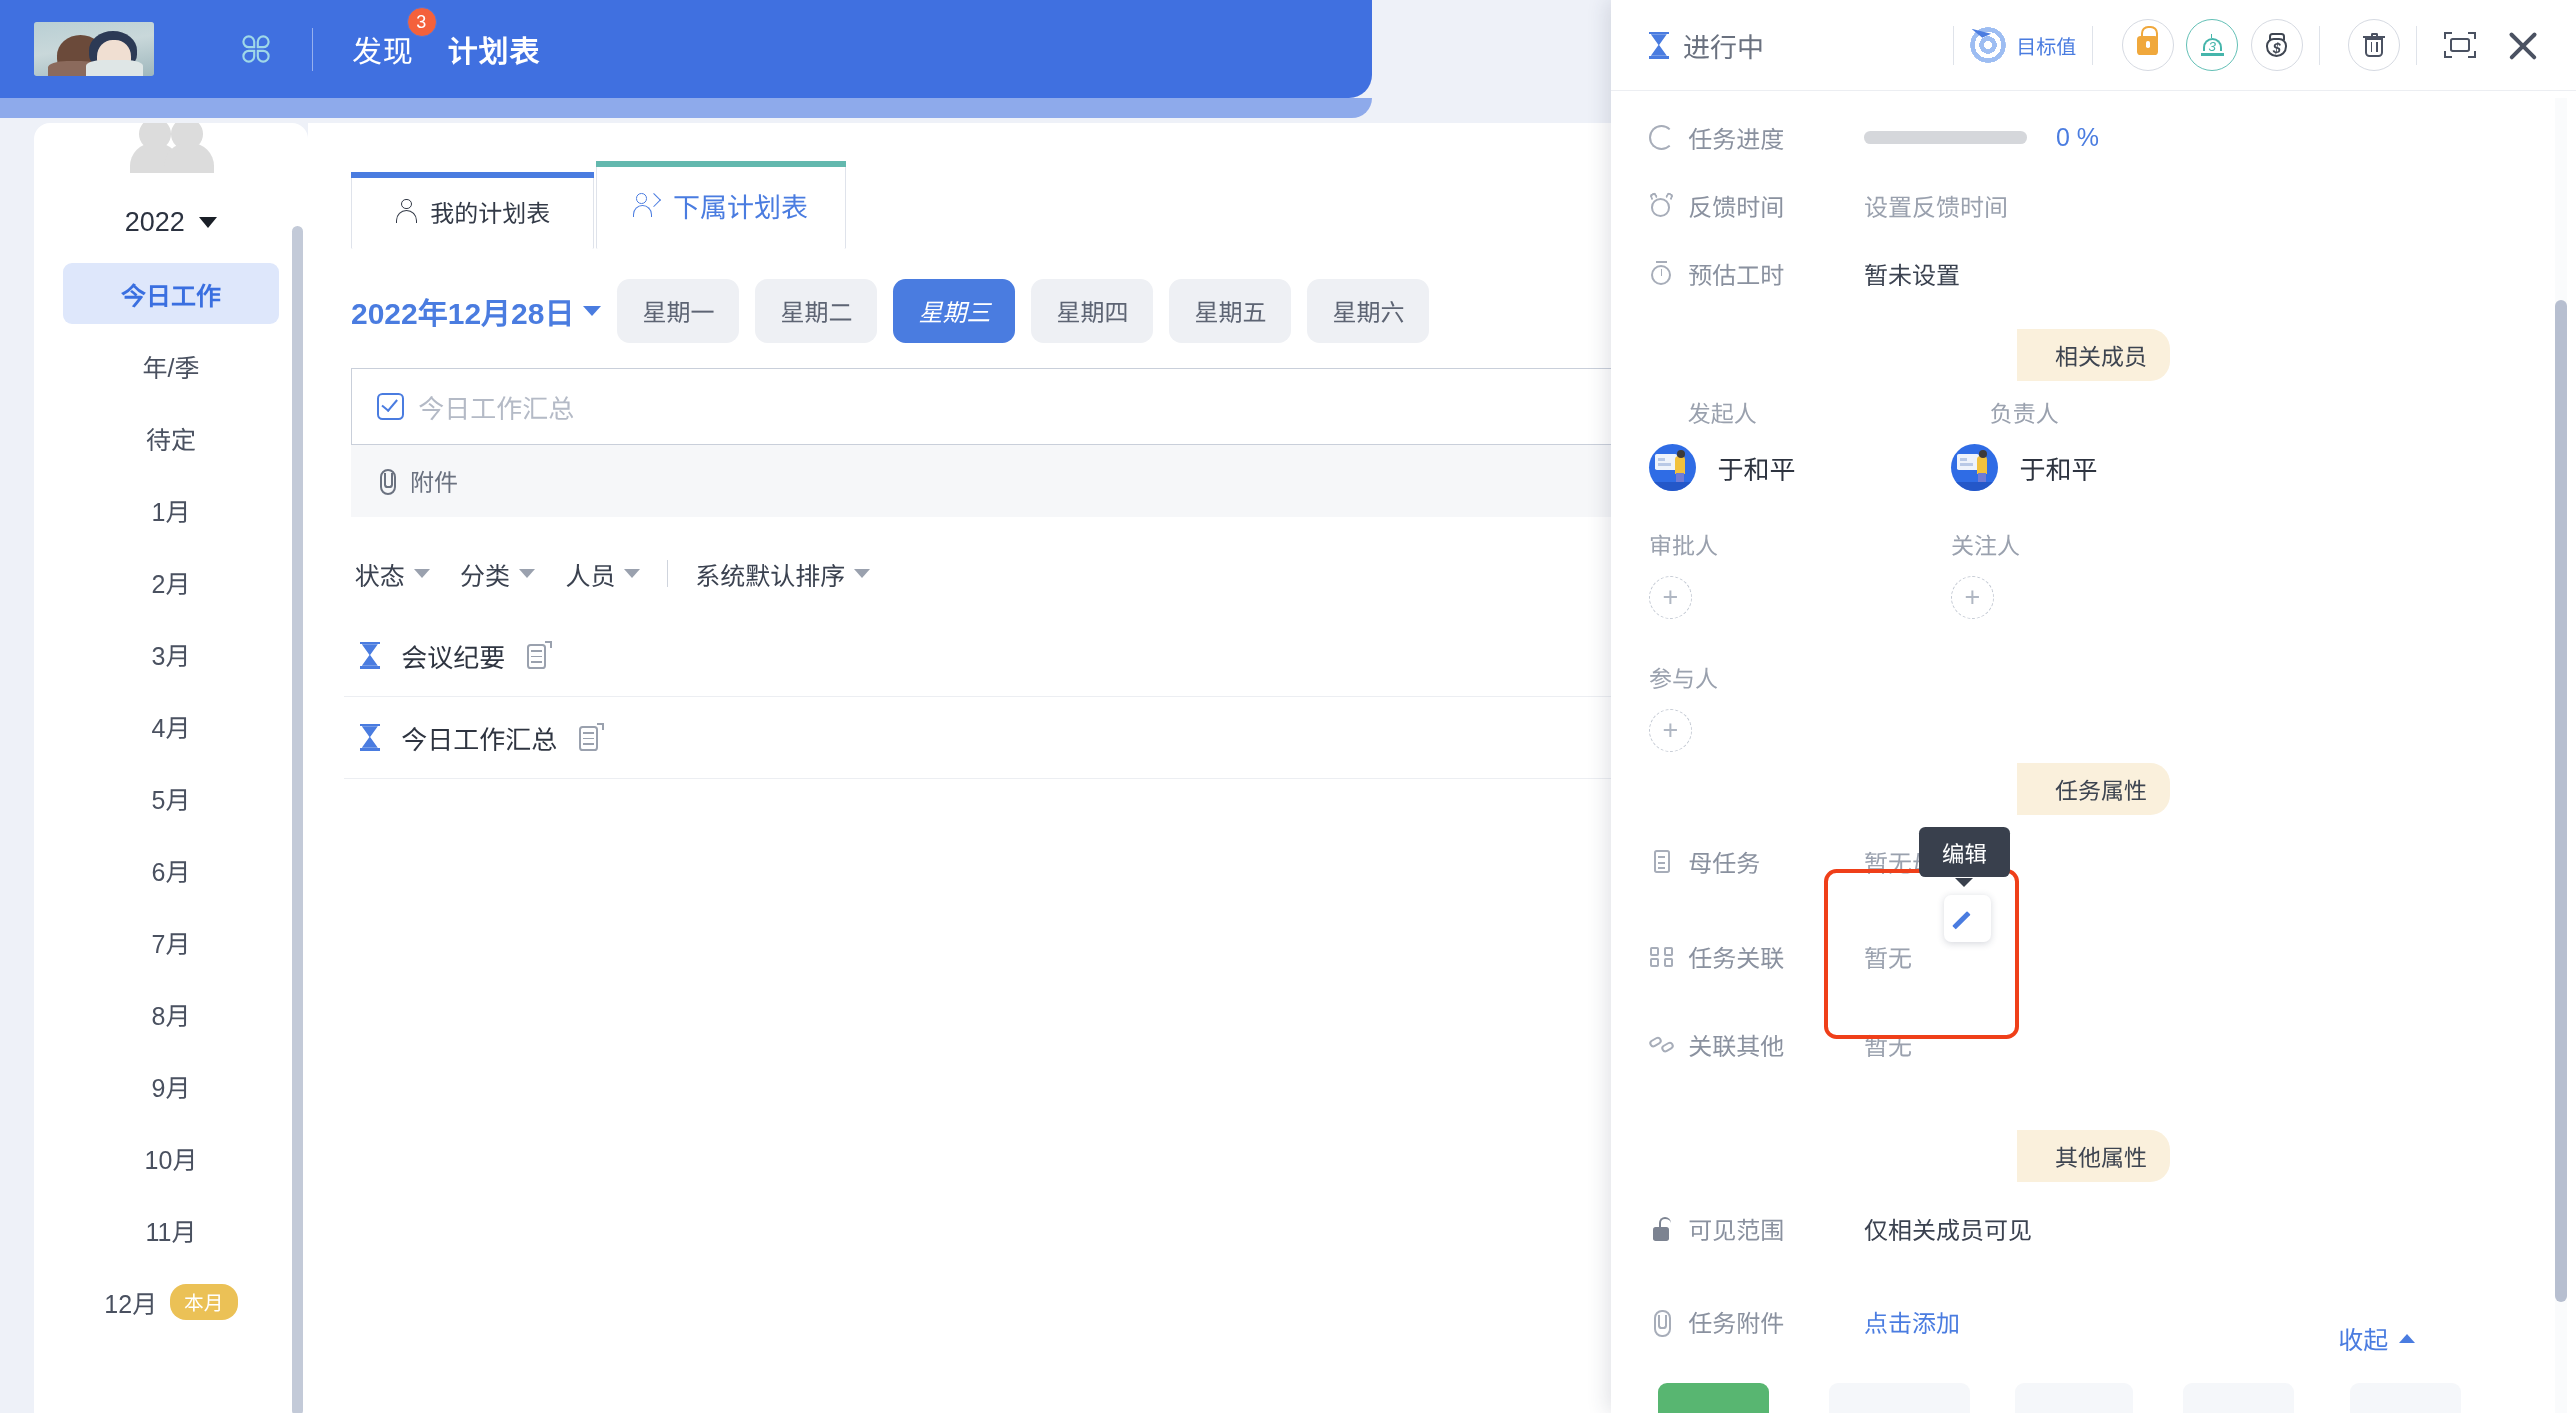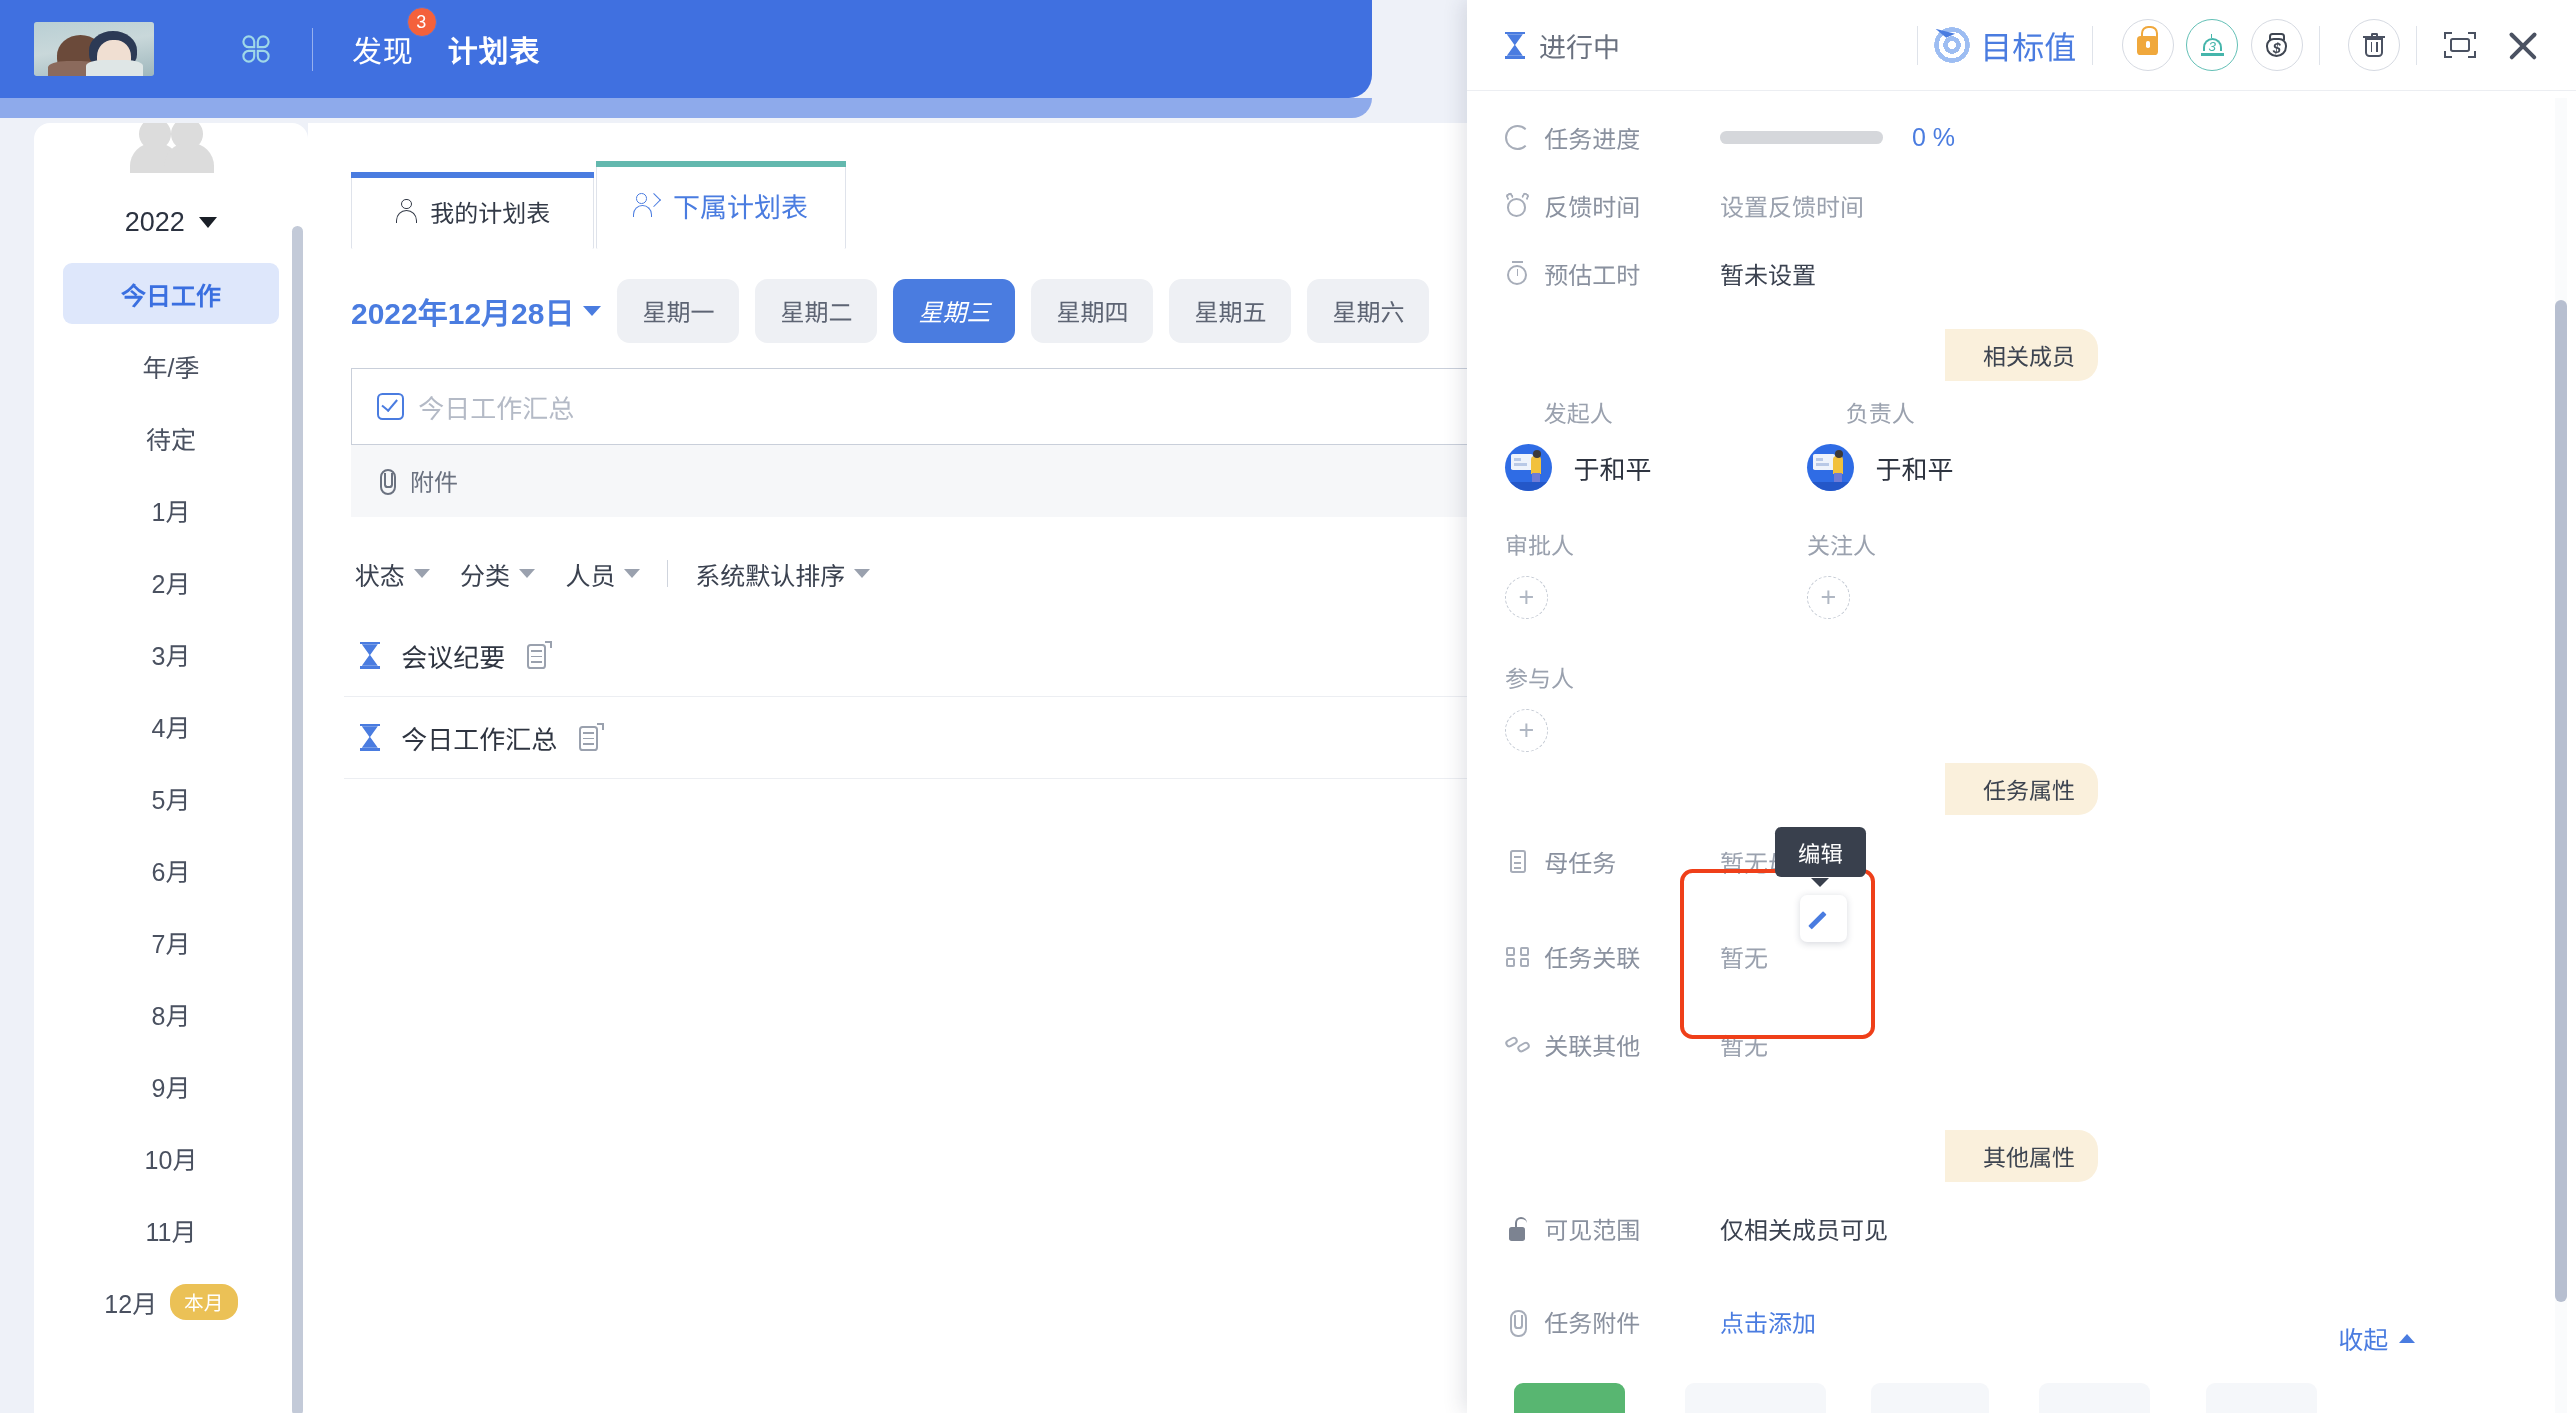--- a/index.html
+++ b/index.html
@@ -180,31 +180,31 @@
     clip-path: polygon(0 0, 100% 0, 52% 50%, 100% 100%, 0 100%, 48% 50%);}
   .task-name { font-size: 26px; color:#2e3440; }
   .copy-icon { width:25px;height:29px; position:relative; flex:none; color:#9aa1ae;}
   .copy-icon .b{position:absolute;left:0;top:3.6px;width:19.7px;height:25px;border:2.2px solid currentColor;border-radius:3.6px;}
   .copy-icon .l1,.copy-icon .l2,.copy-icon .l3{position:absolute;left:4.5px;width:10.7px;height:1.8px;background:currentColor;}
   .copy-icon .l1{top:9.8px;} .copy-icon .l2{top:15px;} .copy-icon .l3{top:20.6px;}
   .copy-icon .c{position:absolute;left:18px;top:0;width:7.2px;height:7.2px;border-top:2.2px solid currentColor;border-right:2.2px solid currentColor;}
 
   
   .panel {
-    position:absolute; right:0; top:0; width: 1109px; height: 1413px;
+    position:absolute; right:0; top:0; width: 965px; height: 1413px;
     background:#fff; box-shadow: -3.6px 0 19.7px rgba(40,50,80,.14);
     z-index: 20; overflow:hidden;
   }
   .panel-header {
     height: 91px; display:flex; align-items:center; border-bottom:0.9px solid #eceef2; padding: 0 34px 0 38px;
   }
   .ph-status { display:flex; align-items:center; gap:14.3px; font-size:27px; color:#6a717f; }
   .ph-spacer { flex:1; }
   .ph-divider { width:0.9px; height:39px; background:#dfe3ea; margin: 0 16px; }
-  .ph-goal { display:flex; align-items:center; gap:10.7px; color:#4a7ce0; font-size:32px; white-space:nowrap;}
+  .ph-goal { display:flex; align-items:center; gap:10.7px; color:#4a7ce0; font-size:20px; white-space:nowrap;}
   .target-icon { width:36px;height:36px;border-radius:50%;
     background: radial-gradient(circle, #ffffff 0 16%, #9dbdf2 16% 34%, #ffffff 34% 52%, #9dbdf2 52% 70%, #ffffff 70% 86%, #c3d6f5 86% 100%);
     position:relative; flex:none;}
   .target-icon::after{content:"";position:absolute;left:1.8px;top:1.8px;width:19.7px;height:9px;
     background:#4a7ce0; clip-path: polygon(0 0, 100% 55%, 55% 100%);}
   .circ-btn {
     width:52px;height:52px;border-radius:50%;border:1.3px solid #d6dae2;
     display:flex;align-items:center;justify-content:center; margin-left: 12.5px; flex:none; position:relative;
   }
   .circ-btn.teal { border-color:#63c0b6; }

